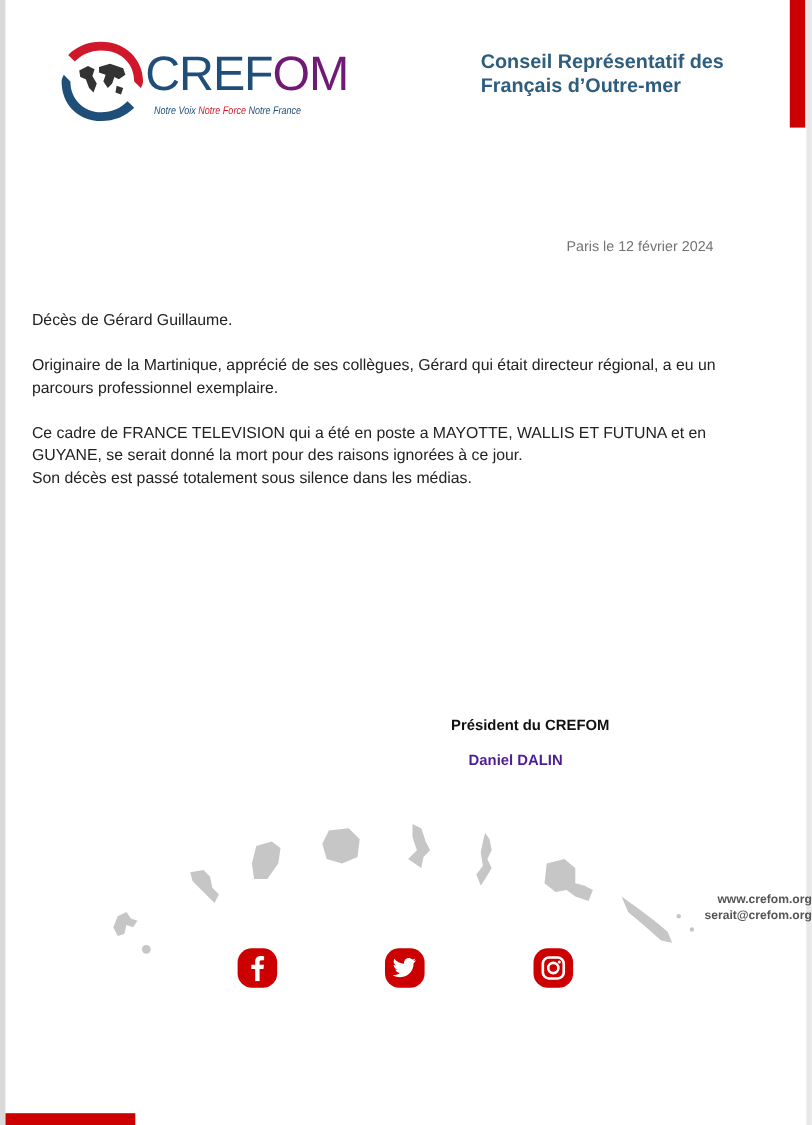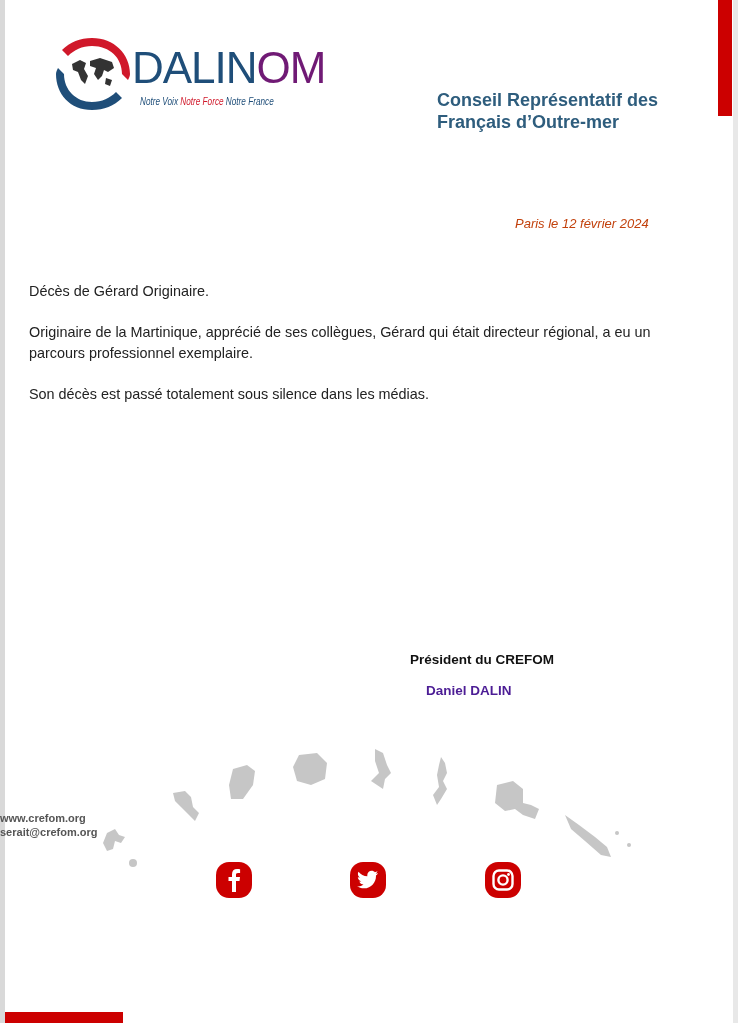--- a/index.html
+++ b/index.html
@@ -6,62 +6,63 @@
   body{width:738px;height:1023px;background:#e8e8e8;position:relative;overflow:hidden;font-family:"Liberation Sans",sans-serif;}
   .page{position:absolute;left:5px;top:0;width:728px;height:1023px;background:#fff;}
   .left-edge{position:absolute;left:0;top:0;width:5px;height:1023px;background:#d9d9d9;}
   .right-bar{position:absolute;left:718px;top:0;width:14px;height:116px;background:#cc0000;}
   .bottom-bar{position:absolute;left:5px;top:1012px;width:118px;height:11px;background:#cc0000;}
   .logo{position:absolute;left:52px;top:36px;width:250px;height:76px;}
   .logo-text{position:absolute;left:80px;top:10px;font-size:44px;letter-spacing:-1px;color:#1f4e79;line-height:44px;}
   .logo-text .red{color:#701a75;}
   .tagline{position:absolute;left:88px;top:60px;font-size:10px;font-style:italic;color:#1f4e79;white-space:nowrap;transform:scaleX(0.82);transform-origin:left;}
   .tagline .red{color:#d0182a;}
-  .org-name{position:absolute;left:437px;top:45px;font-size:18px;font-weight:bold;color:#2e5d7d;line-height:22px;margin-top:44px;}
-  .date{position:absolute;left:515px;top:216px;font-size:13px;color:#c2410c;font-style:italic;}
+  .org-name{position:absolute;left:437px;top:45px;font-size:18px;font-weight:bold;color:#2e5d7d;line-height:22px;}
+  .date{position:absolute;left:515px;top:216px;font-size:13px;color:#737373;}
   .body{position:absolute;left:29px;top:281px;width:670px;font-size:14.4px;color:#222;line-height:20.5px;}
   .body p{margin:0 0 20.5px 0;}
   .sig1{position:absolute;left:410px;top:652px;font-size:13.5px;font-weight:bold;color:#111;}
   .sig2{position:absolute;left:426px;top:683px;font-size:13.5px;font-weight:bold;color:#4c1d95;}
   .islands{position:absolute;left:95px;top:745px;width:550px;height:130px;}
-  .contact{position:absolute;left:0;width:649px;text-align:left;font-size:11px;font-weight:bold;color:#555;}
+  .contact{position:absolute;left:0;width:738px;text-align:right;font-size:11px;font-weight:bold;color:#555;}
   .social{position:absolute;top:862px;width:36px;height:36px;border-radius:13px;background:#cc0000;display:flex;align-items:center;justify-content:center;}
 </style>
 </head>
 <body>
 
 <div class="left-edge"></div>
 <div class="page"></div>
 <div class="right-bar"></div>
 <div class="bottom-bar"></div>
 
 <div class="logo">
   <svg width="80" height="76" viewBox="0 0 80 76" style="position:absolute;left:0;top:0;">
     <path d="M40 2 C62 2 78 18 78 38 C78 40 77 42 76 44 L70 38 C70 22 58 10 40 10 C30 10 22 14 16 20 L10 14 C18 6 28 2 40 2Z" fill="#d0182a"></path>
     <path d="M4 38 C4 36 5 34 6 32 L12 38 C12 54 24 66 40 66 C50 66 58 62 64 56 L70 62 C62 70 52 74 40 74 C18 74 4 58 4 38Z" fill="#1f4e79"></path>
     <rect x="14" y="16" width="52" height="44" rx="16" fill="#fff"></rect>
     <path d="M20 28 L28 24 L34 27 L32 33 L36 40 L33 48 L29 44 L26 36 L21 34Z" fill="#333"></path>
     <path d="M38 25 L48 22 L60 26 L62 32 L56 36 L52 34 L50 40 L46 44 L42 38 L44 32 L38 30Z" fill="#333"></path>
     <path d="M54 42 L60 44 L58 50 L53 48Z" fill="#333"></path>
   </svg>
-  <div class="logo-text"><span>DALIN</span><span class="red">OM</span></div>
+  <div class="logo-text"><span>CREF</span><span class="red">OM</span></div>
   <div class="tagline"><span>Notre Voix</span> <span class="red">Notre Force</span> <span>Notre France</span></div>
 </div>
 
 <div class="org-name">
   <div>Conseil Représentatif des</div>
   <div>Français d’Outre-mer</div>
 </div>
 
 <div class="date">Paris le 12 février 2024</div>
 
 <div class="body">
-  <p>Décès de Gérard  Originaire.</p>
+  <p>Décès de Gérard  Guillaume.</p>
   <p>Originaire de la Martinique, apprécié de ses collègues, Gérard qui était directeur régional, a eu un parcours professionnel exemplaire.</p>
   <div>
+    <div>Ce cadre de FRANCE TELEVISION qui a été en poste a MAYOTTE, WALLIS ET FUTUNA et en GUYANE, se serait donné la mort pour des raisons ignorées à ce jour.</div>
     <div>Son décès est passé totalement sous silence dans les médias.</div>
   </div>
 </div>
 
 <div class="sig1">Président du CREFOM</div>
 <div class="sig2">Daniel DALIN</div>
 
 <svg class="islands" viewBox="0 0 550 130">
   <g fill="#c6c6c6">
     <path d="M12 88 L20 84 L24 90 L30 92 L26 98 L20 96 L18 104 L12 106 L8 98Z"></path>

